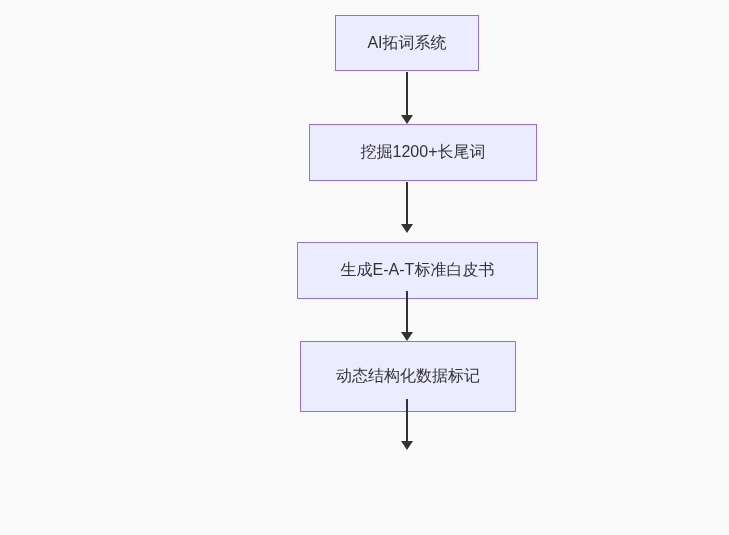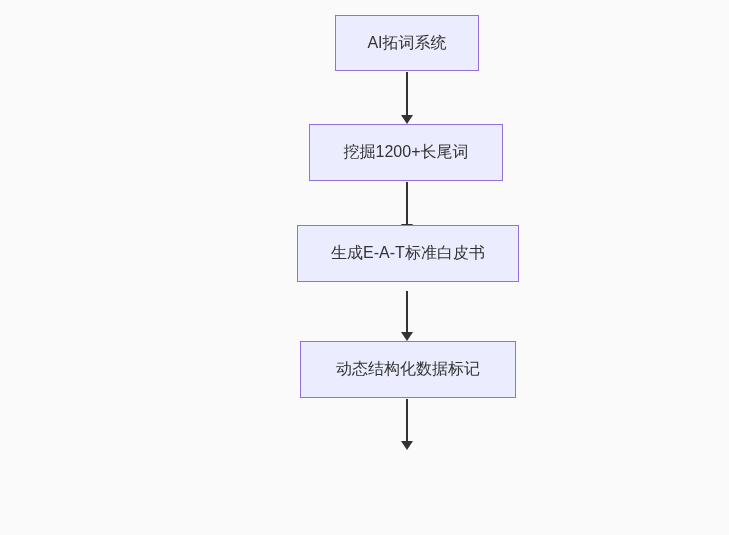--- a/index.html
+++ b/index.html
@@ -25,23 +25,23 @@
     border: 1px solid var(--node-border, #9370DB);
     color: var(--text, #333333);
     font-size: 16px;
     display: flex;
     align-items: center;
     justify-content: center;
     text-align: center;
     white-space: nowrap;
   }
   .node1 { left: 299px; top: 15px;  width: 144px; height: 56px; }
-  .node2 { left: 273px; top: 124px; width: 194px; height: 57px; }
-  .node3 { left: 261px; top: 225px; width: 222px; height: 57px; }
-  .node4 { left: 264px; top: 341px; width: 216px; height: 57px; }
+  .node2 { left: 273px; top: 124px; width: 228px; height: 57px; }
+  .node3 { left: 261px; top: 242px; width: 241px; height: 57px; }
+  .node4 { left: 264px; top: 341px; width: 216px; height: 71px; }
   .node5 { left: 254px; top: 450px; width: 234px; height: 56px; }
 
   .arrow {
     position: absolute;
     left: 364px;            
     width: 14px;
     display: flex;
     flex-direction: column;
     align-items: center;
   }

